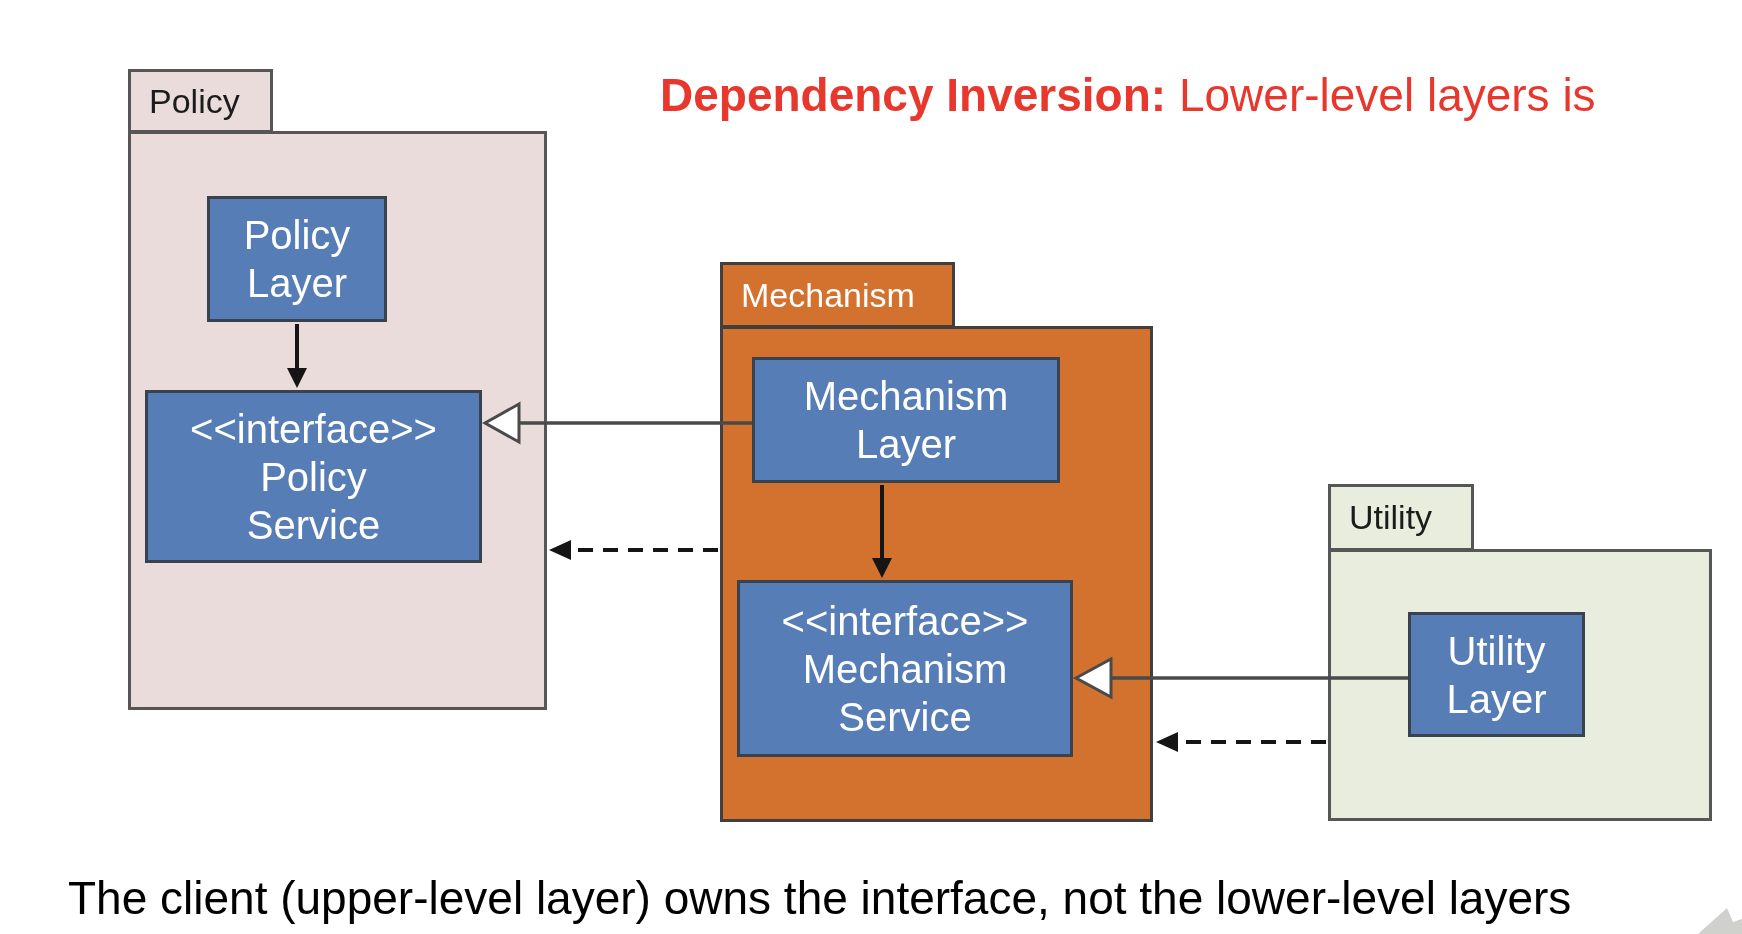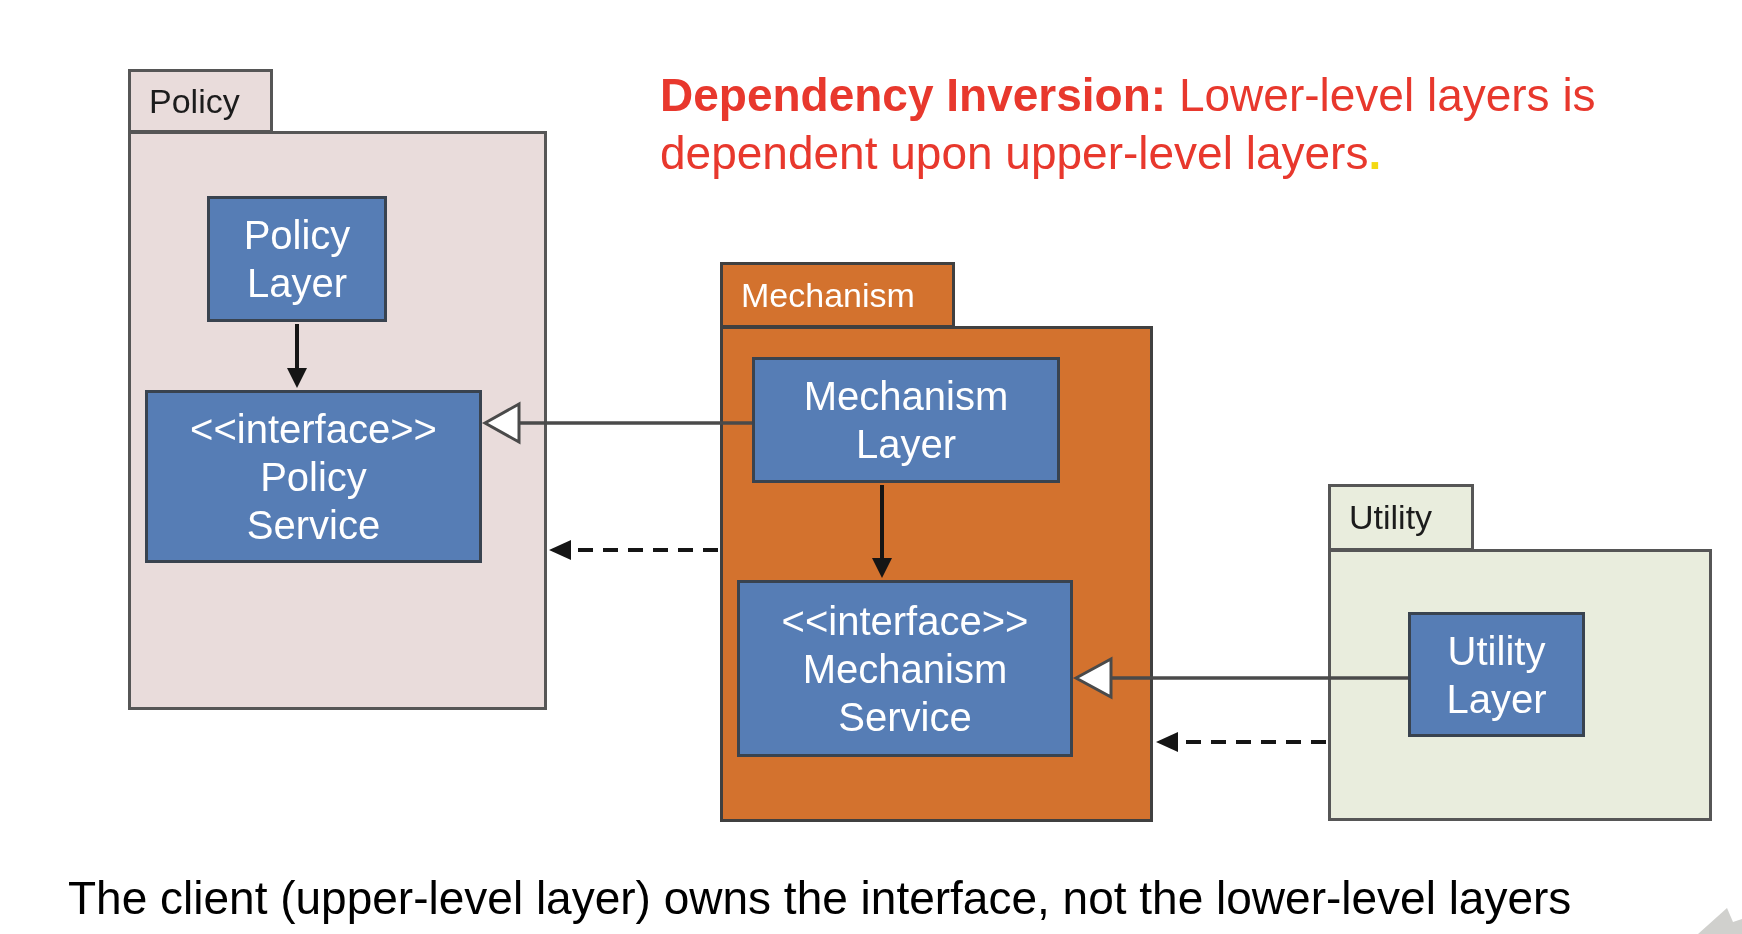--- a/index.html
+++ b/index.html
@@ -52,21 +52,20 @@
   
   #connectors{position:absolute;left:0;top:0;z-index:5;pointer-events:none;}
 </style>
 </head>
 <body>
 
 <div id="canvas">
 
   <div id="heading">
     <div class="hl"><span class="bold">Dependency Inversion:</span><span> Lower-level layers is</span></div>
-    <div class="hl"><span>dependent upon upper-level layers</span><span class="yellow-dot">.</span></div>
   </div>
 
   <div class="pkg-body" id="policy-body"></div>
   <div class="pkg-tab" id="policy-tab">
     <span>Policy</span>
   </div>
   <div class="node" id="policy-layer-box">
     <div>Policy</div>
     <div>Layer</div>
   </div>

